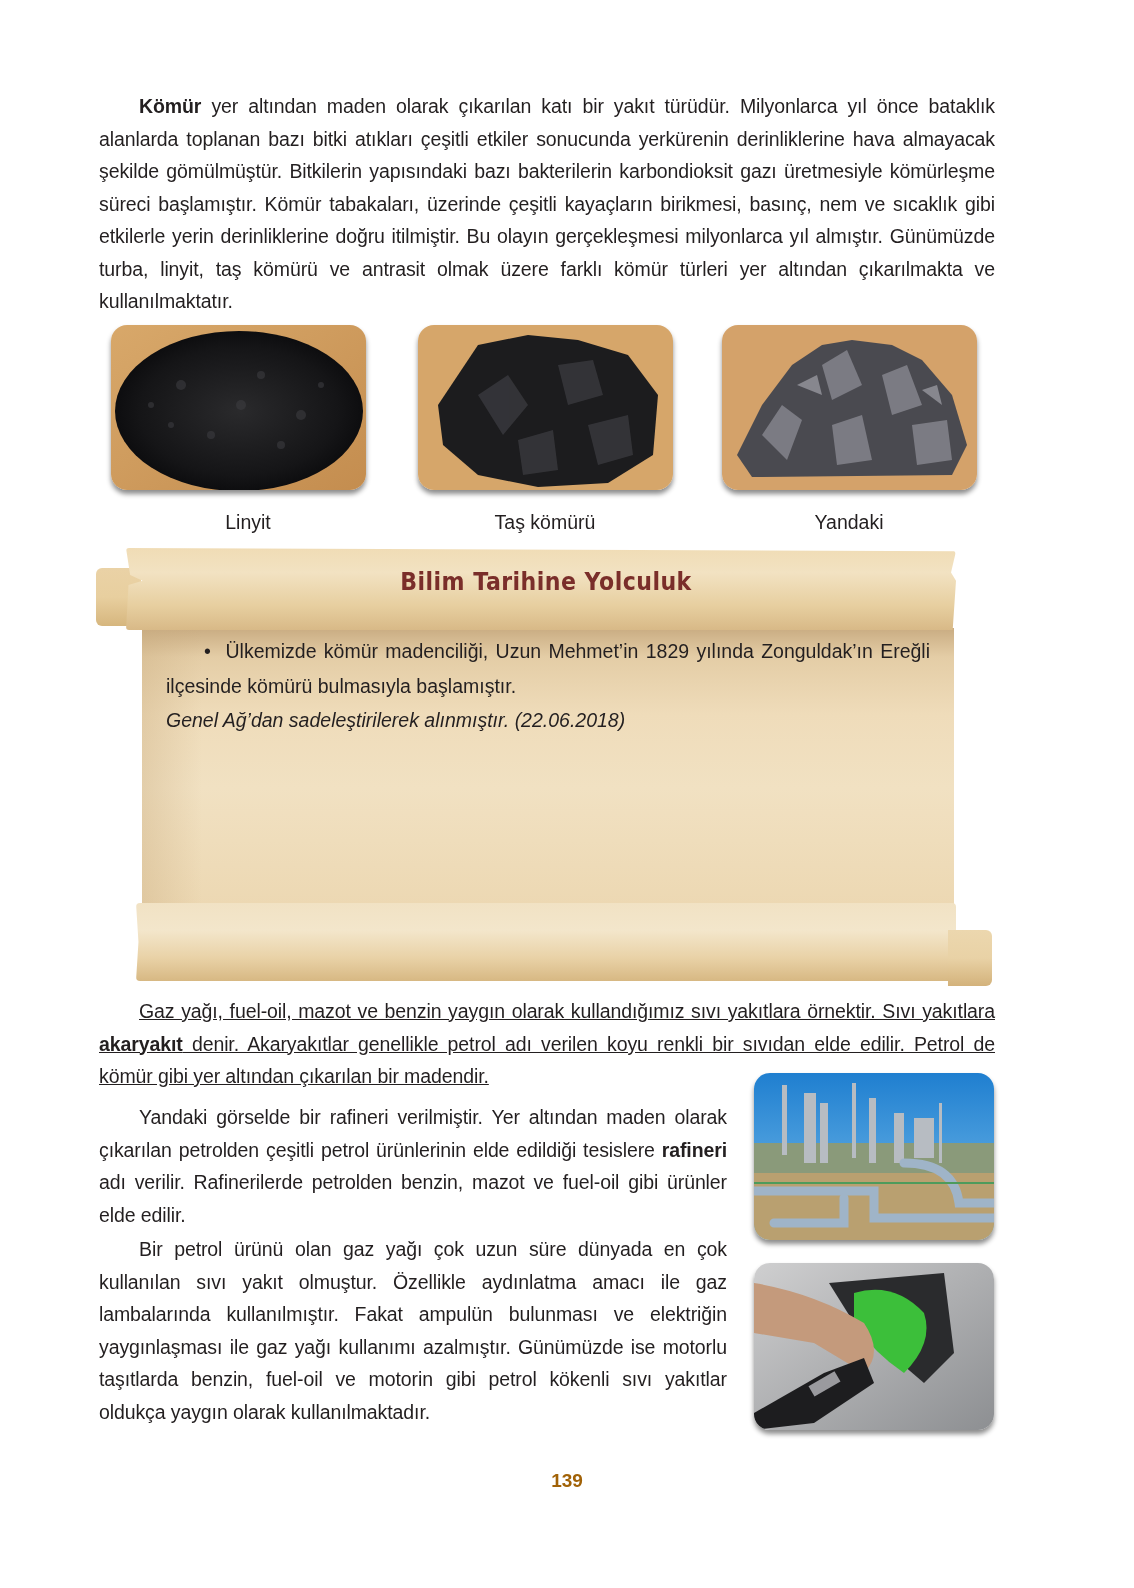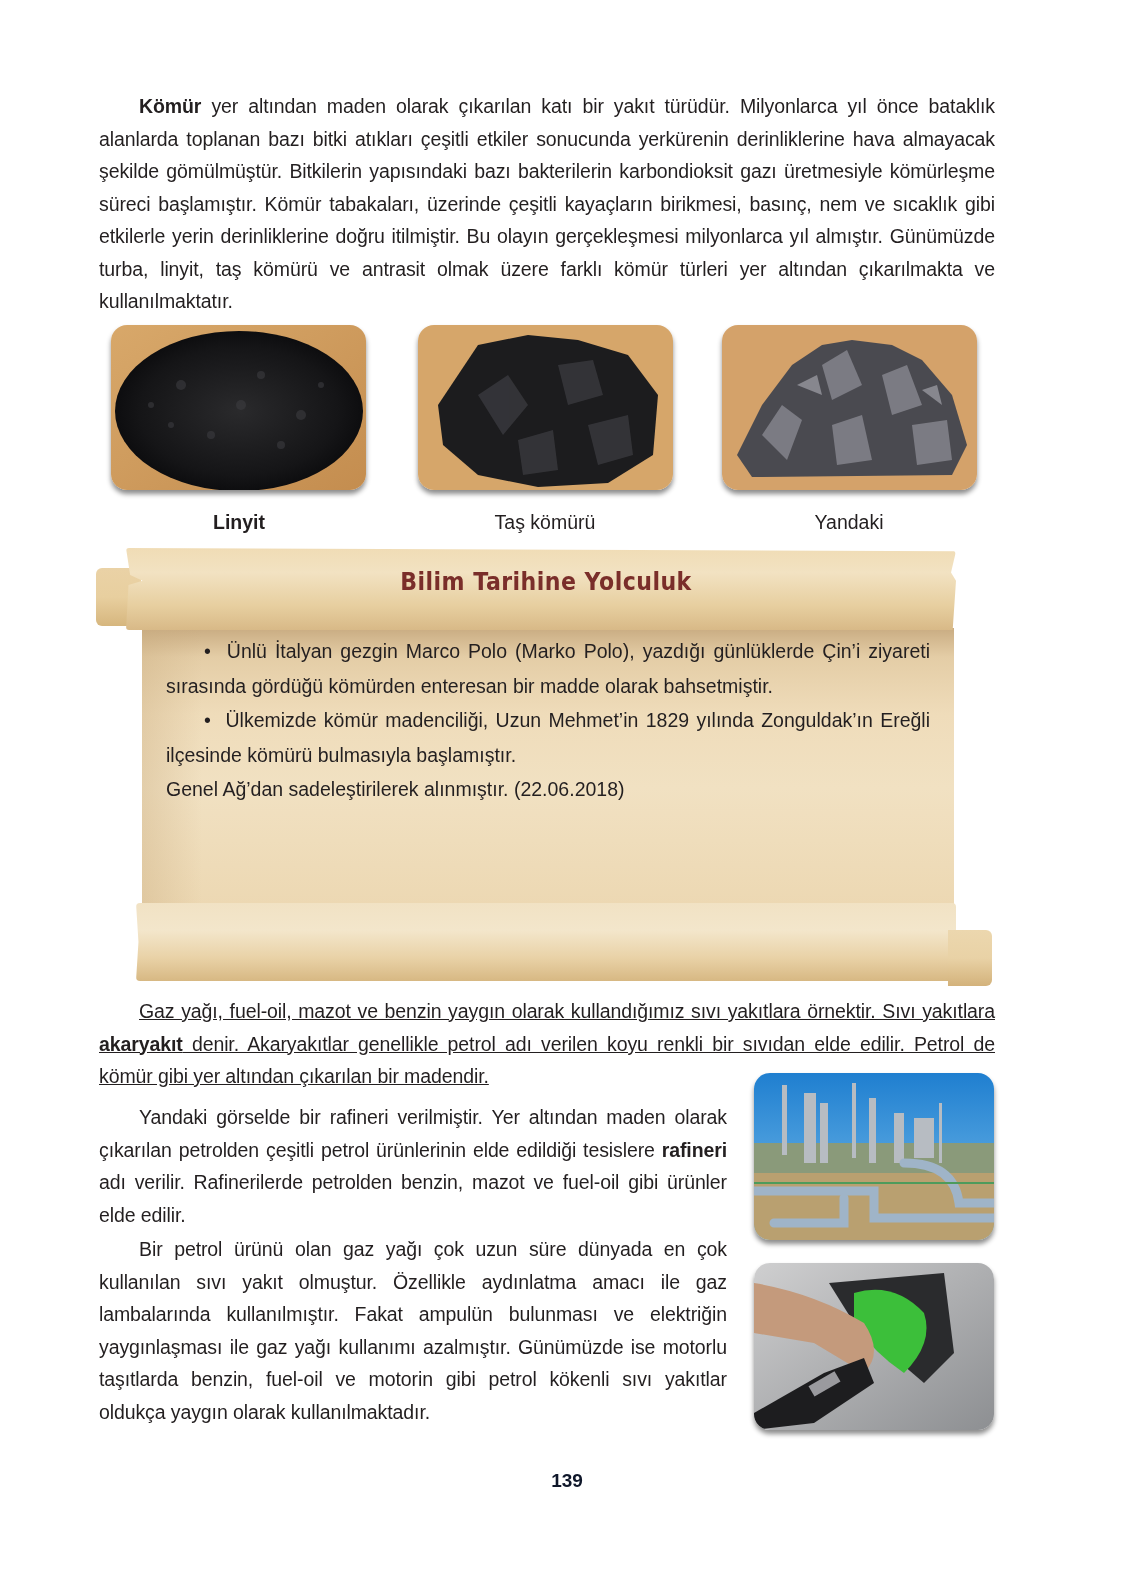--- a/index.html
+++ b/index.html
@@ -66,26 +66,26 @@
     font-family: "DejaVu Sans", sans-serif;
     transform: scaleX(0.92);
   }
   .scroll-text {
     position: absolute; left: 70px; top: 86px; width: 764px;
     font-size: 19.5px; line-height: 34.5px; color: #231f20;
     text-align: justify; text-align-last: left;
   }
   .scroll-text .bullet-line .indent { display: inline-block; width: 38px; }
   .scroll-text .src {
-    text-align: right; margin-top: 0px;
+    text-align: right; font-style: italic; margin-top: 0px;
   }
 
   .page-number {
     position: absolute; left: 0; width: 1134px; top: 1470px;
-    text-align: center; font-size: 19px; font-weight: bold; color: #0f172a;
+    text-align: center; font-size: 19px; font-weight: bold; color: #a16207;
   }
 </style>
 </head>
 <body>
 
 <div class="para" style="top:90px;">
   <span class="indent"></span><b>Kömür</b><span> yer altından maden olarak çıkarılan katı bir yakıt türüdür. Milyonlarca yıl önce bataklık alanlarda toplanan bazı bitki atıkları çeşitli etkiler sonucunda yerkürenin derinlikleri­ne hava almayacak şekilde gömülmüştür. Bitkilerin yapısındaki bazı bakterilerin karbondioksit gazı üretmesiyle kömürleşme süreci başlamıştır. Kömür tabakaları, üzerinde çeşitli kayaçların birikmesi, basınç, nem ve sıcaklık gibi etkilerle yerin derinliklerine doğru itilmiştir. Bu olayın gerçekleşmesi milyonlarca yıl almıştır. Günümüzde turba, linyit, taş kömürü ve antrasit olmak üzere farklı kömür türleri yer altından çıkarılmakta ve kullanılmaktatır.</span>
 </div>
 
 <div class="photo" style="left:111px; top:325px; width:255px; height:165px;">
@@ -143,33 +143,32 @@
       <path d="M190 100 L225 95 L230 135 L195 140 Z"></path>
       <path d="M110 100 L140 90 L150 135 L115 140 Z"></path>
     </g>
     <g fill="#c4c4cc" opacity="0.5">
       <path d="M75 60 L95 50 L100 70 Z"></path>
         <path d="M200 65 L215 60 L220 80 Z"></path>
     </g>
   </svg>
 </div>
 
-<div class="caption" style="left:139px; top:511px;font-weight:bold;">Linyit</div>
+<div class="caption" style="left:148px; top:511px;">Linyit</div>
 <div class="caption" style="left:445px; top:511px;">Taş kömürü</div>
 <div class="caption" style="left:749px; top:511px;">Yandaki</div>
 
 <div class="scroll-wrap">
   <div class="scroll-body"></div>
   <div class="scroll-top-curl"></div>
   <div class="scroll-top"></div>
   <div class="scroll-bottom"></div>
   <div class="scroll-bottom-curl"></div>
   <div class="scroll-title">Bilim Tarihine Yolculuk</div>
   <div class="scroll-text">
-    <div class="bullet-line"><span class="indent"></span>•&nbsp; <span>Ünlü İtalyan gezgin Marco Polo (Marko Polo), yazdığı günlüklerde Çin’i ziyareti sırasında gördüğü kömürden enteresan bir madde olarak bahsetmiştir.</span></div>
     <div class="bullet-line"><span class="indent"></span>•&nbsp; <span>Ülkemizde kömür madenciliği, Uzun Mehmet’in 1829 yılında Zonguldak’ın Ereğli ilçesinde kömürü bulmasıyla başlamıştır.</span></div>
     <div class="src">Genel Ağ’dan sadeleştirilerek alınmıştır. (22.06.2018)</div>
   </div>
 </div>
 
 <div class="para" style="top:995px;text-decoration:underline;">
   <span class="indent"></span><span>Gaz yağı, fuel-oil, mazot ve benzin yaygın olarak kullandığımız sıvı yakıtlara örnektir. Sıvı yakıtlara </span><b>akaryakıt</b><span> denir. Akaryakıtlar genellikle petrol adı verilen koyu renkli bir sıvıdan elde edilir. Petrol de kömür gibi yer altından çıkarılan bir madendir.</span>
 </div>
 
 <div class="para" style="top:1101px; width:628px;">

